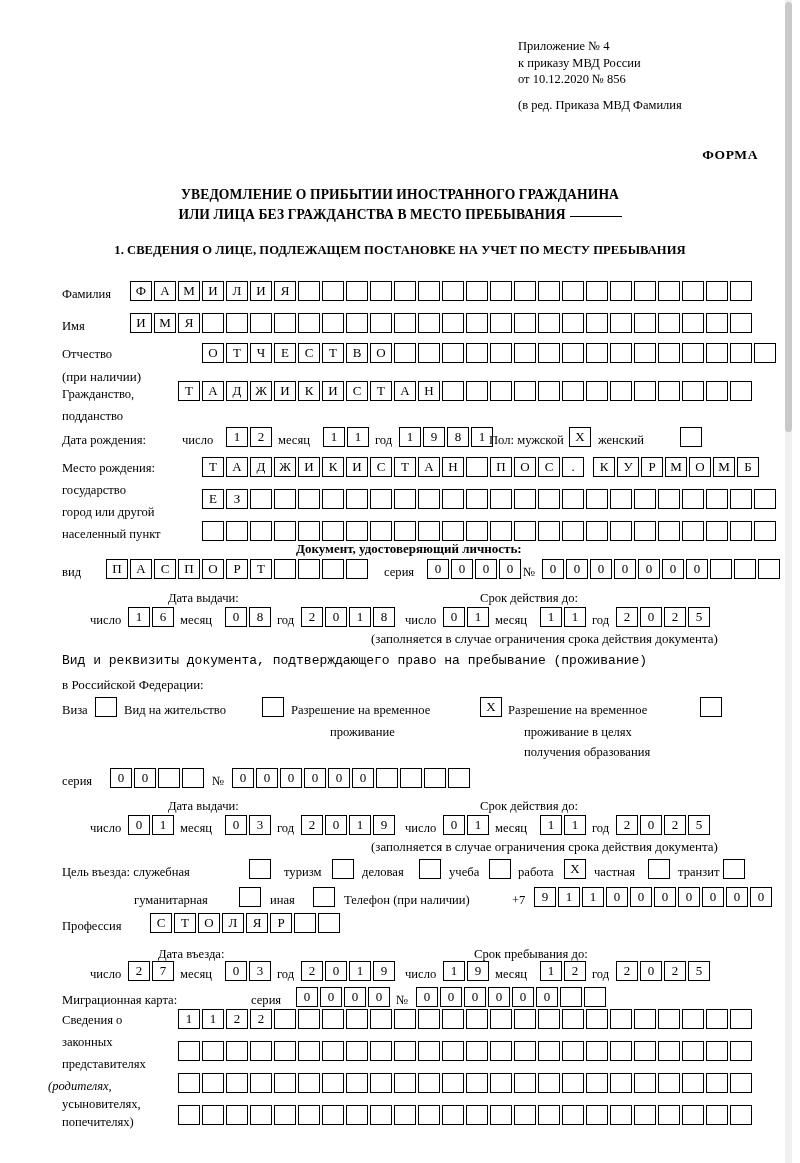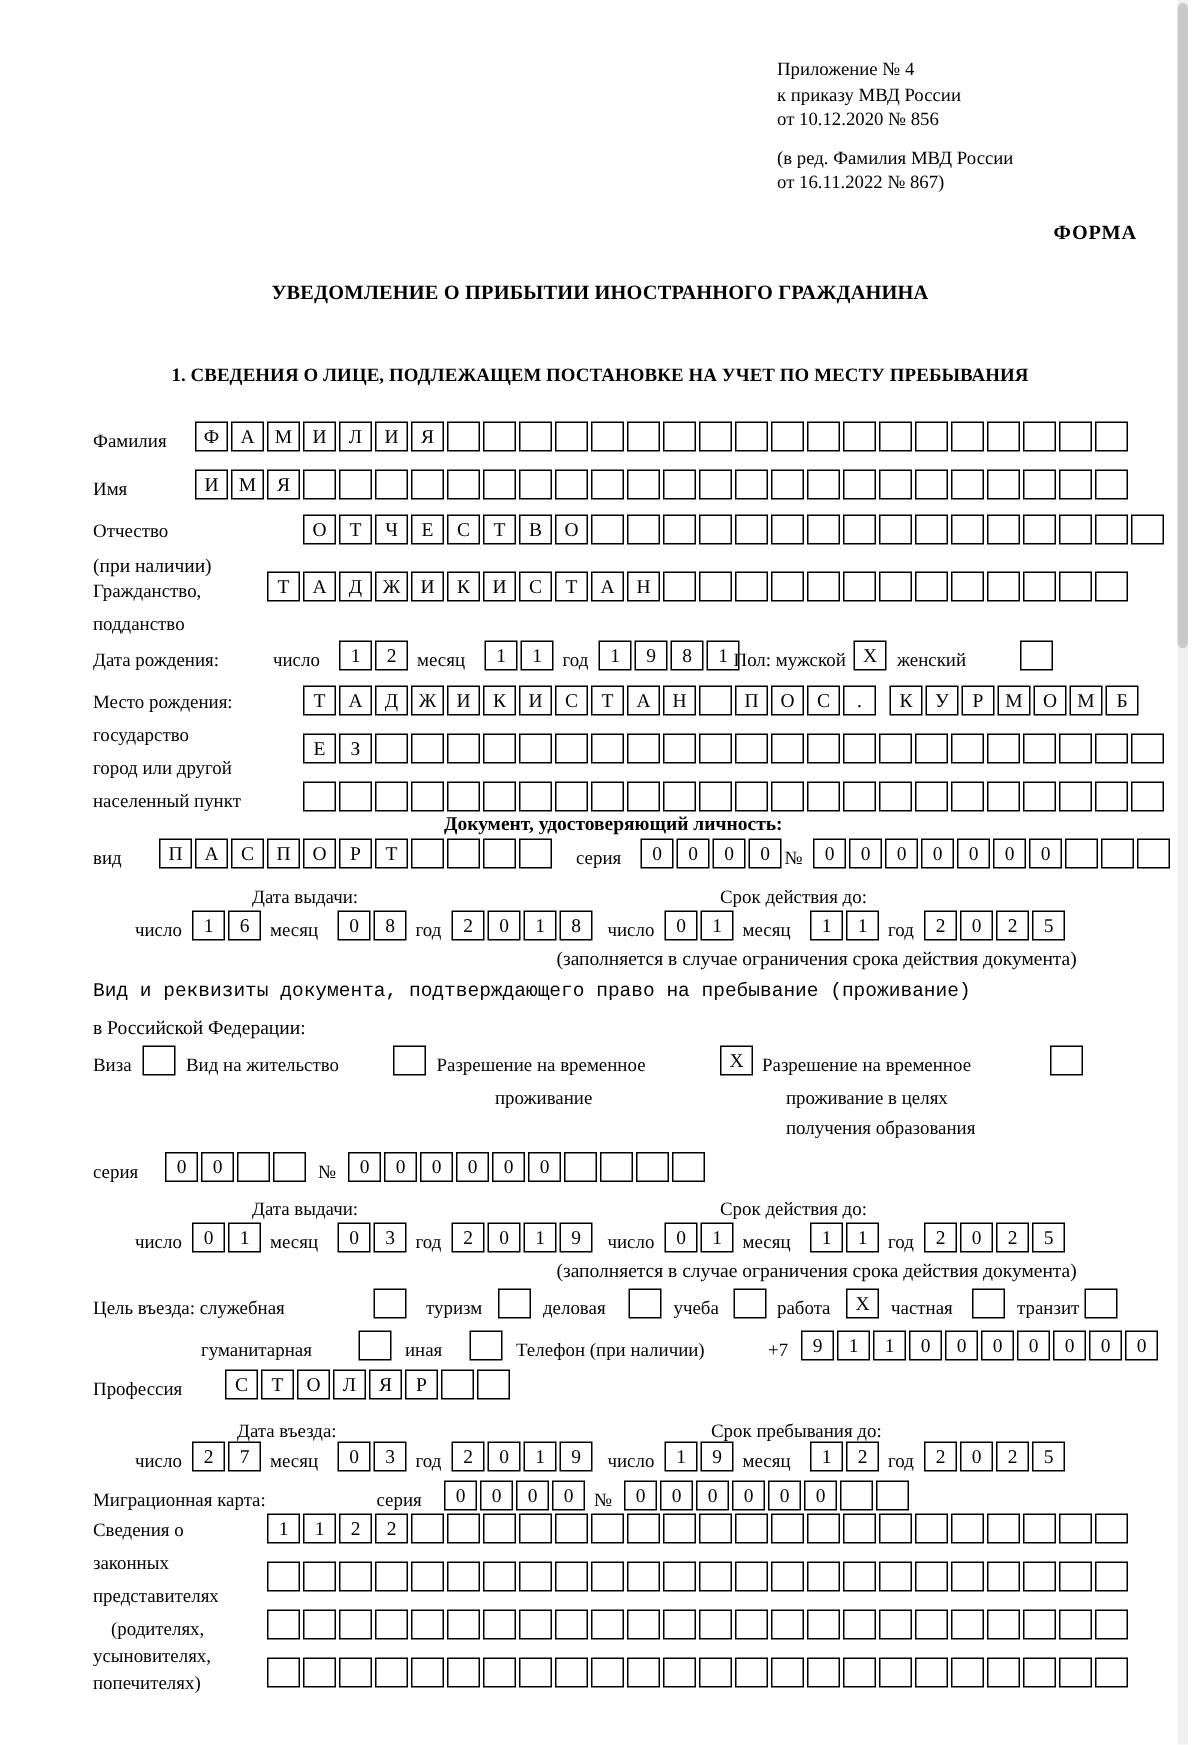--- a/index.html
+++ b/index.html
@@ -136,28 +136,28 @@
 </style>
 </head>
 <body>
 
 <div class="page">
 
   <div class="header-block">
     <div>Приложение № 4</div>
     <div>к приказу МВД России</div>
     <div>от 10.12.2020 № 856</div>
-    <div class="grp2">(в ред. Фамилия МВД России</div>
-    <div>от 16.11.2022 № 867)</div>
+    <div class="grp2">(в ред. Приказа МВД Фамилия</div>
   </div>
 
   <div class="forma">ФОРМА</div>
 
   <div class="title">
     <div>УВЕДОМЛЕНИЕ О ПРИБЫТИИ ИНОСТРАННОГО ГРАЖДАНИНА</div>
+    <div><span>ИЛИ ЛИЦА БЕЗ ГРАЖДАНСТВА В МЕСТО ПРЕБЫВАНИЯ</span><span class="underline-tail"></span></div>
   </div>
 
   <div class="section-title">1. СВЕДЕНИЯ О ЛИЦЕ, ПОДЛЕЖАЩЕМ ПОСТАНОВКЕ НА УЧЕТ ПО МЕСТУ ПРЕБЫВАНИЯ</div>
 
   <div id="rows">
       <div class="t" style="left: 62px; top: 288px;">Фамилия</div>
       <div class="boxrow" style="left: 130px; top: 281px;">
         <div class="cell">Ф</div>
         <div class="cell">А</div>
         <div class="cell">М</div>
@@ -611,21 +611,21 @@
         <div class="cell">0</div>
         <div class="cell">0</div>
         <div class="cell">0</div>
         <div class="cell">0</div>
         <div class="cell"></div>
         <div class="cell"></div>
       </div>
       <div class="t" style="left: 62px; top: 1014px;">Сведения о</div>
       <div class="t" style="left: 62px; top: 1036px;">законных</div>
       <div class="t" style="left: 62px; top: 1058px;">представителях</div>
-      <div class="t" style="left: 74px; top: 1080px;">(родителях,</div>
+      <div class="t" style="left: 48px; top: 1080px; font-style: italic;">(родителях,</div>
       <div class="t" style="left: 62px; top: 1098px;">усыновителях,</div>
       <div class="t" style="left: 62px; top: 1116px;">попечителях)</div>
       <div class="boxrow" style="left: 178px; top: 1009px;">
         <div class="cell">1</div>
         <div class="cell">1</div>
         <div class="cell">2</div>
         <div class="cell">2</div>
         <div class="cell"></div>
         <div class="cell"></div>
         <div class="cell"></div>

